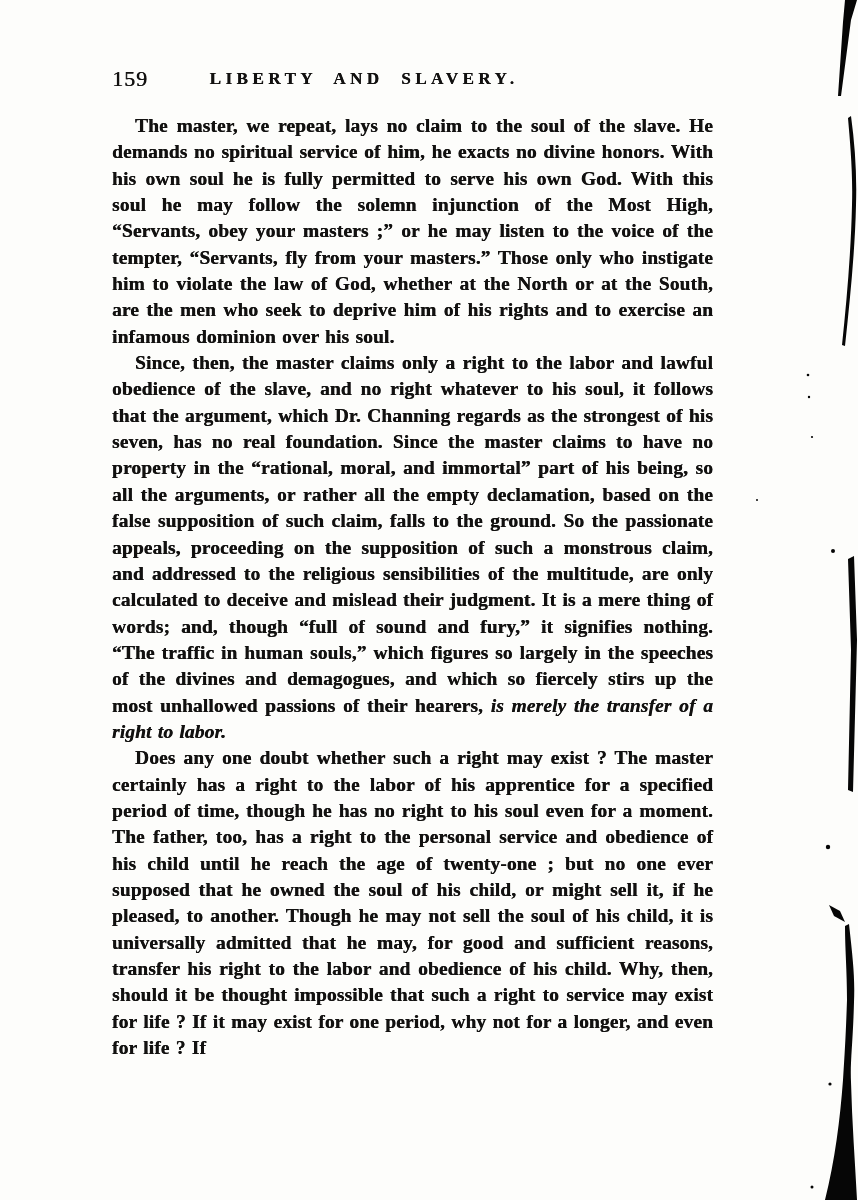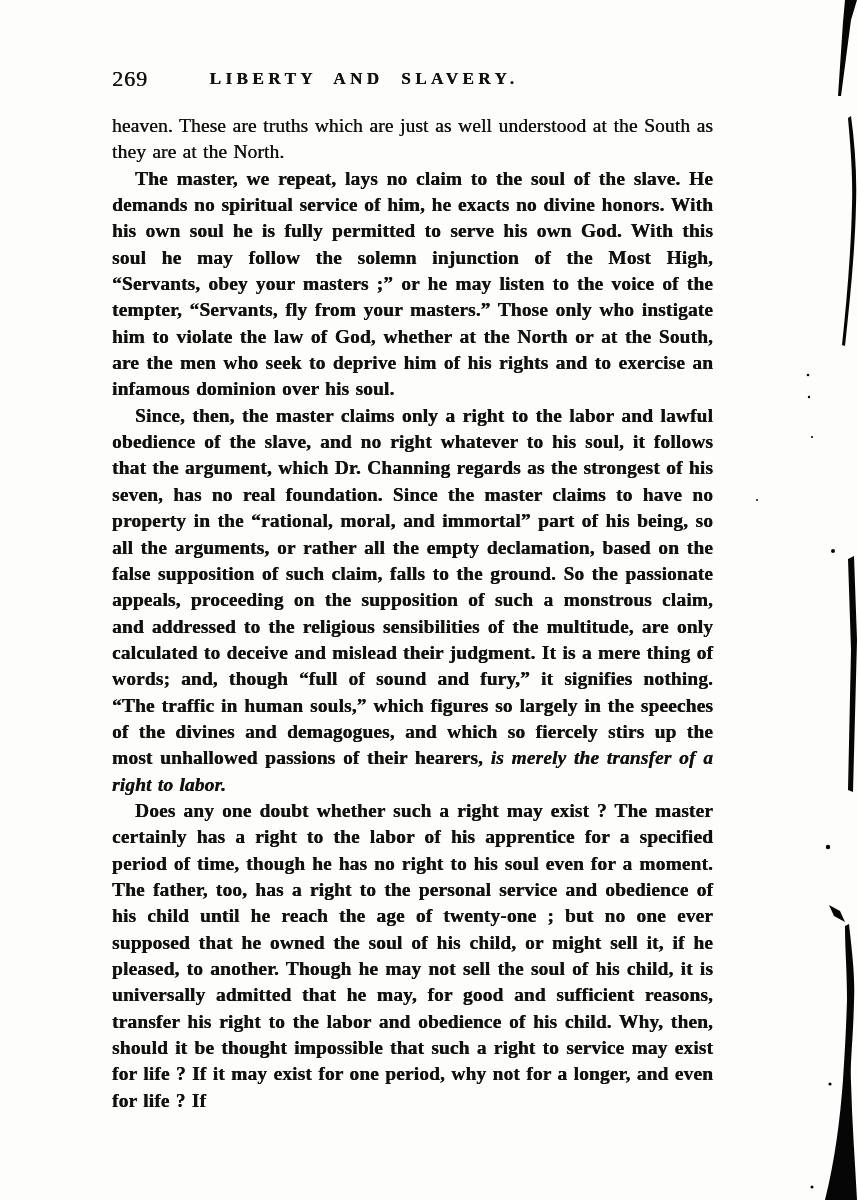--- a/index.html
+++ b/index.html
@@ -62,26 +62,25 @@
     left: 0; top: 0;
     width: 858px; height: 1200px;
     pointer-events: none;
   }
 </style>
 </head>
 <body>
 
 <div class="page">
 
-  <div class="page-number">269</div>
+  <div class="page-number">159</div>
 
   <div class="running-header">LIBERTY AND SLAVERY.</div>
 
   <div class="body-text">
-      <p class=""><span>heaven.  These are truths which are just as well understood at the South as they are at the North.</span></p>
       <p class="indent"><span>The master, we repeat, lays no claim to the soul of the slave.  He demands no spiritual service of him, he exacts no divine honors.  With his own soul he is fully permitted to serve his own God.  With this soul he may follow the solemn injunction of the Most High, “Servants, obey your masters&nbsp;;” or he may listen to the voice of the tempter, “Servants, fly from your masters.”  Those only who instigate him to violate the law of God, whether at the North or at the South, are the men who seek to deprive him of his rights and to exercise an infamous dominion over his soul.</span></p>
       <p class="indent"><span>Since, then, the master claims only a right to the labor and lawful obedience of the slave, and no right whatever to his soul, it follows that the argument, which Dr. Channing regards as the strongest of his seven, has no real foundation.  Since the master claims to have no property in the “rational, moral, and immortal” part of his being, so all the arguments, or rather all the empty declamation, based on the false supposition of such claim, falls to the ground.  So the passionate appeals, proceeding on the supposition of such a monstrous claim, and addressed to the religious sensibilities of the multitude, are only calculated to deceive and mislead their judgment.  It is a mere thing of words; and, though “full of sound and fury,” it signifies nothing.  “The traffic in human souls,” which figures so largely in the speeches of the divines and demagogues, and which so fiercely stirs up the most unhallowed passions of their hearers, </span><span class="italic">is merely the transfer of a right to labor.</span></p>
       <p class="indent"><span>Does any one doubt whether such a right may exist&nbsp;?  The master certainly has a right to the labor of his apprentice for a specified period of time, though he has no right to his soul even for a moment.  The father, too, has a right to the personal service and obedience of his child until he reach the age of twenty-one&nbsp;; but no one ever supposed that he owned the soul of his child, or might sell it, if he pleased, to another.  Though he may not sell the soul of his child, it is universally admitted that he may, for good and sufficient reasons, transfer his right to the labor and obedience of his child.  Why, then, should it be thought impossible that such a right to service may exist for life&nbsp;?  If it may exist for one period, why not for a longer, and even for life&nbsp;?  If</span></p>
     </div>
 
   <svg class="artifact-layer" width="858" height="1200" viewBox="0 0 858 1200" xmlns="http://www.w3.org/2000/svg">
 
     <polygon class="art" points="845,0 857,0 851,20 841,96 838,96 843,22" fill="#060606"></polygon>
 
     <path class="art" d="M851,116 C855,145 857,175 856,205 C855,250 850,300 845,346 L842,345 C847,298 851,250 852,205 C853,172 850,142 848,118 Z" fill="#060606"></path>

